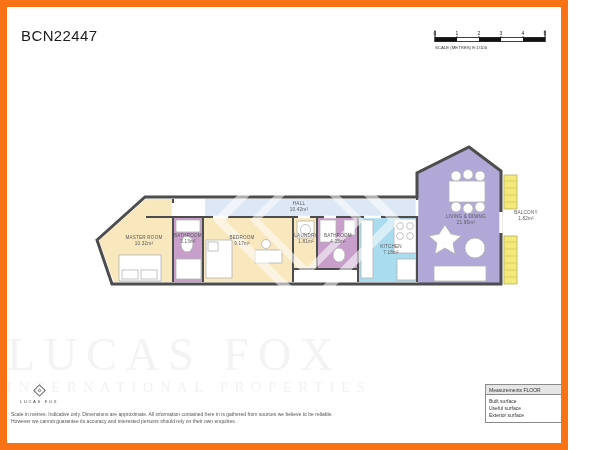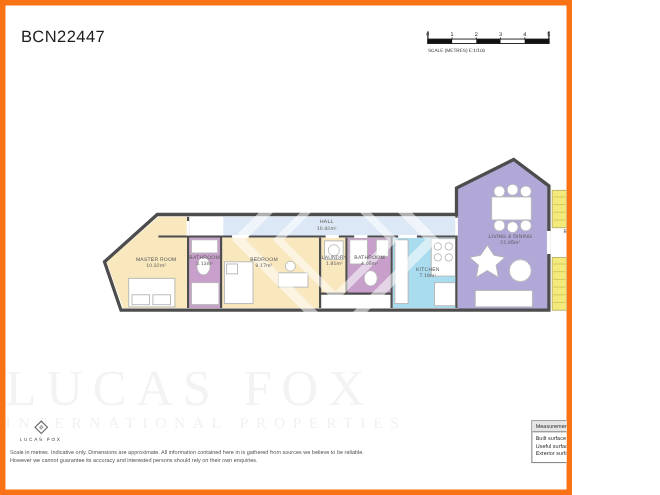--- a/index.html
+++ b/index.html
@@ -1,16 +1,16 @@
 <!DOCTYPE html>
 <html><head>
 <meta charset="utf-8">
 <style>
   html,body{margin:0;padding:0;background:#fff;}
-  .page{position:relative;width:520px;height:450px;background:#fff;border:5px solid #f97316;box-sizing:border-box;
+  .page{position:relative;width:568px;height:450px;background:#fff;border:7px solid #f97316;box-sizing:border-box;
         font-family:"Liberation Sans",sans-serif;overflow:hidden;}
   .title{position:absolute;left:14px;top:20px;font-size:15px;color:#1c1c1c;letter-spacing:.4px;}
   .scalebar{position:absolute;right:8px;top:22px;width:122px;}
   .plan-svg{position:absolute;left:0;top:0;}
   .rlabel{font-size:4.6px;fill:#5a5a5a;letter-spacing:.2px;}
   .tick{font-size:5px;fill:#222;}
   .sclabel{font-size:4.3px;fill:#333;}
   .watermark{position:absolute;left:0;top:326px;width:100%;text-align:left;pointer-events:none;}
   .wm1{font-family:"Liberation Serif",serif;font-size:46px;letter-spacing:9px;color:#f3f3f3;line-height:44px;}
   .wm2{font-family:"Liberation Serif",serif;font-size:14px;letter-spacing:7px;color:#f1f1f1;margin-top:3px;}

